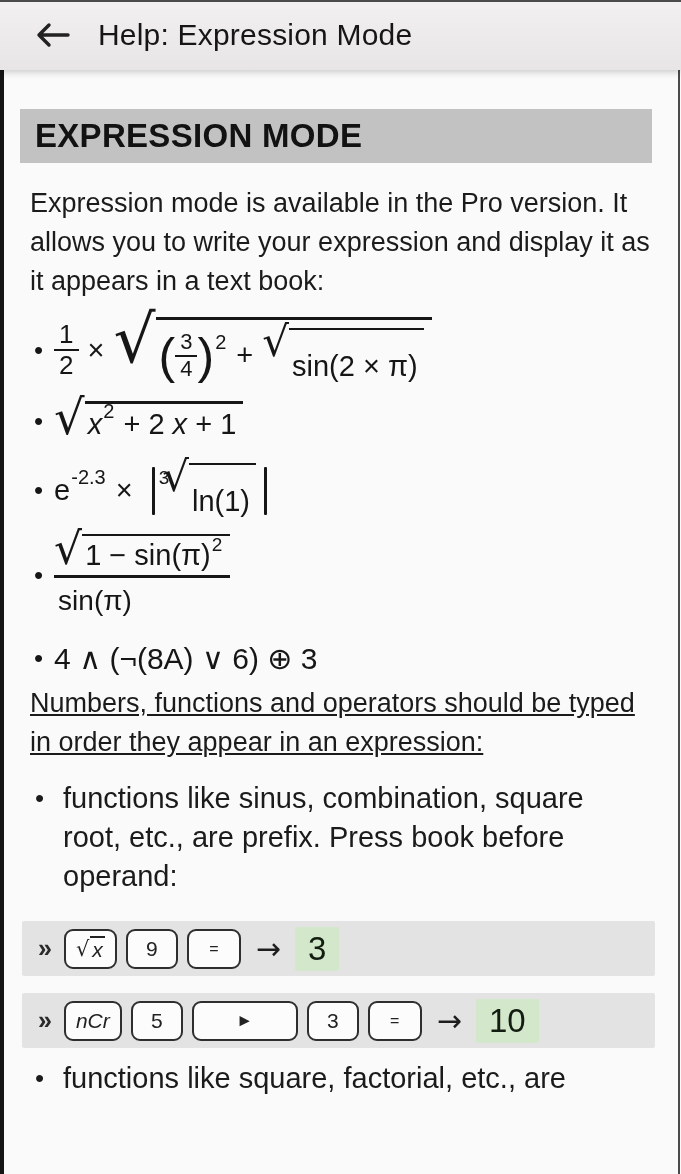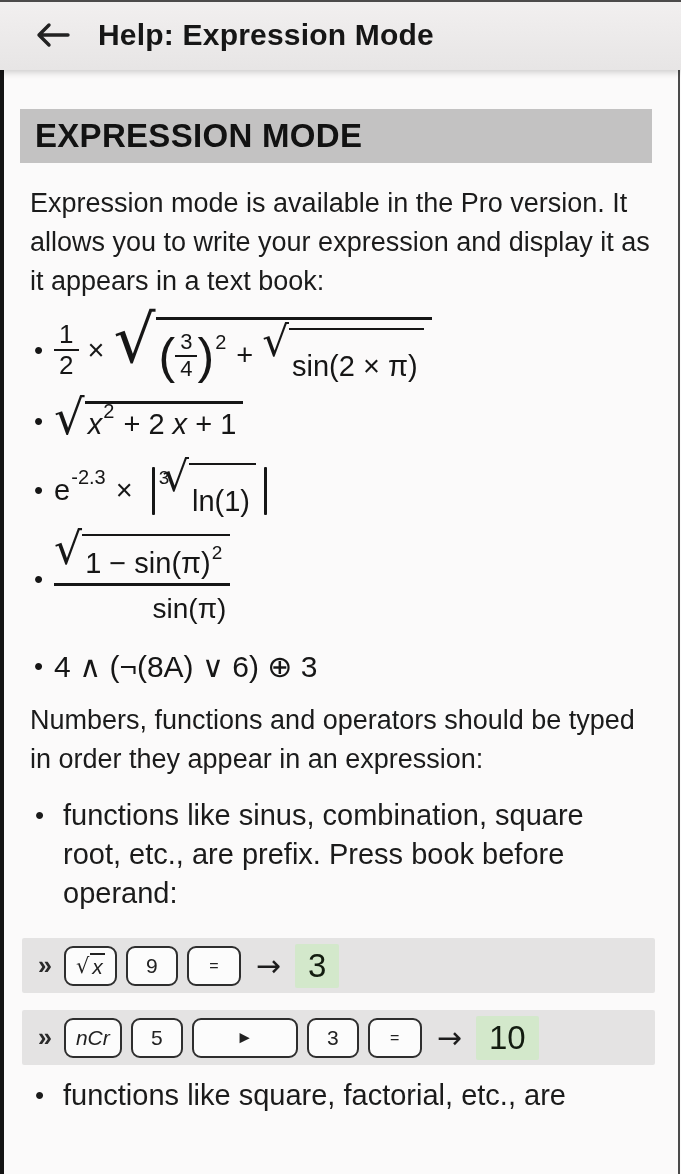--- a/index.html
+++ b/index.html
@@ -10,21 +10,21 @@
   }
   
   .appbar{
     position:relative;height:70px;display:flex;align-items:center;
     background:linear-gradient(#f2f0f0,#e7e5e5);
     box-shadow:0 2px 7px rgba(0,0,0,.20);z-index:5;
   }
   .appbar::before{content:"";position:absolute;top:0;left:0;right:0;height:2px;background:rgba(20,20,20,.75);}
   .back{background:none;border:none;padding:0;margin:0 0 0 28px;width:48px;height:48px;
         display:flex;align-items:center;justify-content:center;cursor:pointer;}
-  .title{font-size:30px;font-weight:700;color:#161616;margin:0 0 0 22px;letter-spacing:.2px;}
+  .title{font-size:30px;font-weight:400;color:#161616;margin:0 0 0 22px;letter-spacing:.2px;}
   
   .edge-left{position:absolute;left:0;top:70px;bottom:0;width:4px;background:#141414;z-index:4;}
   .edge-right{position:absolute;right:1px;top:70px;bottom:0;width:2.5px;background:#4a4a4a;z-index:4;}
   
   .hbar{
     margin:39px 0 0 20px;width:632px;height:54px;background:#c3c2c2;
     display:flex;align-items:center;padding-left:15px;box-sizing:border-box;
   }
   .hbar span{font-size:33px;font-weight:800;color:#121212;letter-spacing:.3px;}
   .body{margin:21px 28px 0 30px;font-size:27px;line-height:39px;color:#1b1b1b;max-width:645px;}
@@ -45,32 +45,32 @@
   .sqrt{display:inline-flex;align-items:flex-start;}
   .sym{line-height:.78;position:relative;top:-.05em;font-family:"DejaVu Sans",sans-serif;}
   .bod{display:inline-flex;align-items:center;}
   .s-xl > .sym{font-size:66px;}
   .s-xl > .bod{border-top:3px solid #161616;padding:8px 8px 0 3px;}
   .s-lg > .sym{font-size:48px;}
   .s-lg > .bod{border-top:3px solid #161616;padding:4px 7px 0 3px;}
   .s-md > .sym{font-size:42px;}
   .s-md > .bod{border-top:2.5px solid #161616;padding:20px 6px 0 3px;}
   .s-sm > .sym{font-size:44px;}
-  .s-sm > .bod{border-top:2.5px solid #161616;padding:11px 7px 0 3px;}
+  .s-sm > .bod{border-top:2.5px solid #161616;padding:3px 7px 0 3px;}
   .sup{display:inline-block;font-size:20px;transform:translateY(-13px);margin:0 1px;}
   .supxs{display:inline-block;font-size:19px;transform:translateY(-11px);margin:0 1px;}
   .bigp{font-size:50px;line-height:1;font-weight:400;}
   .ital{font-style:italic;}
   .vbar{width:3px;height:48px;background:#161616;display:inline-block;border-radius:1px;}
   .vb1{margin:0 2px 0 10px;}
   .vb2{margin:0 0 0 8px;}
   .ridx{font-size:19px;position:relative;top:-13px;margin:0 -7px 0 2px;z-index:1;}
   .bigfrac{display:inline-flex;flex-direction:column;align-items:center;}
   .bf-num{display:flex;align-items:flex-start;padding-bottom:3px;}
-  .bf-den{border-top:3px solid #161616;align-self:stretch;text-align:right;padding:7px 4px 0;font-size:28px;}
+  .bf-den{border-top:3px solid #161616;align-self:stretch;text-align:left;padding:7px 4px 0;font-size:28px;}
   .m1{margin:16px 0 0 34px;}
   .m2{margin:18px 0 0 34px;}
   .m3{margin:22px 0 0 34px;}
   .m4{margin:16px 0 0 34px;}
   .m5{margin:24px 0 0 34px;font-size:30px;}
   
   .exrow{
     margin:25px 0 0 22px;width:633px;height:55px;background:#e4e3e3;border-radius:2px;
     display:flex;align-items:center;padding:0 10px;box-sizing:border-box;
   }
@@ -189,21 +189,21 @@
         <span class="bf-den">sin(π)</span>
       </span>
     </div>
 
     <div class="mexpr m5">
       <span class="bdot">•</span>
       <span class="mtxt">4 ∧ (¬(8A) ∨ 6) ⊕ 3</span>
     </div>
 
 
-    <p class="body" style="margin-top:17px;">Numbers, functions and operators should be typed in order they appear in an expression:</p>
+    <p class="body" style="margin-top:8px;text-decoration:underline;">Numbers, functions and operators should be typed in order they appear in an expression:</p>
 
     <div class="bulletp">
       <span class="bdot2">•</span>
       <span class="btxt">functions like sinus, combination, square root, etc., are prefix. Press book before operand:</span>
     </div>
 
     <div class="exrow">
       <span class="marker">»</span>
       <span class="key">
         <span class="kr">√</span>

